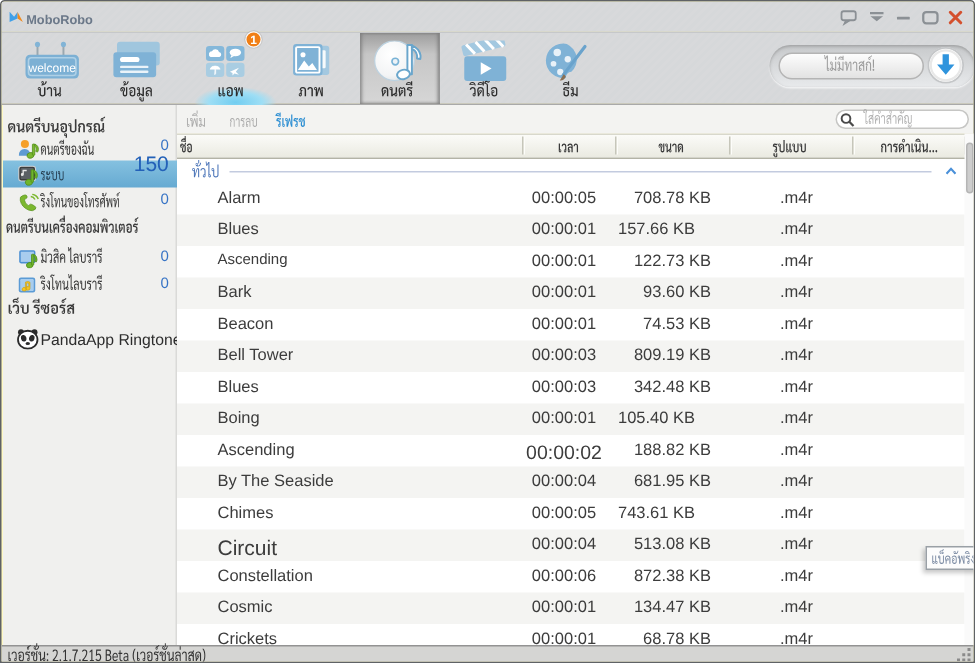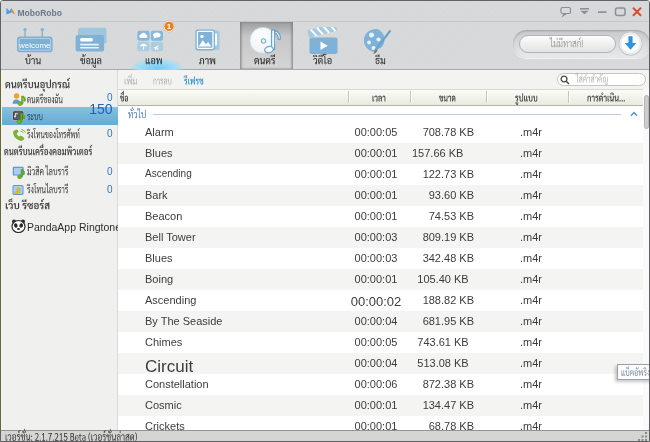--- a/index.html
+++ b/index.html
@@ -289,39 +289,39 @@
 <div class="abs" style="left:345px;top:230px;width:60px;text-align:center;font-size:11px;color:#3c3c3c">00:00:03</div>
 <div class="abs" style="left:411px;top:230px;width:62px;text-align:right;font-size:11px;color:#3c3c3c">809.19 KB</div>
 <div class="abs" style="left:500px;top:230px;width:60px;text-align:center;font-size:11px;color:#3c3c3c">.m4r</div>
 <div class="abs" style="left:144px;top:251px;font-size:11px;color:#3c3c3c">Blues</div>
 <div class="abs" style="left:345px;top:251px;width:60px;text-align:center;font-size:11px;color:#3c3c3c">00:00:03</div>
 <div class="abs" style="left:411px;top:251px;width:62px;text-align:right;font-size:11px;color:#3c3c3c">342.48 KB</div>
 <div class="abs" style="left:500px;top:251px;width:60px;text-align:center;font-size:11px;color:#3c3c3c">.m4r</div>
 <div class="abs" style="left:117px;top:268px;width:525px;height:21px;background:#f4f4f2"></div>
 <div class="abs" style="left:144px;top:272px;font-size:11px;color:#3c3c3c">Boing</div>
 <div class="abs" style="left:345px;top:272px;width:60px;text-align:center;font-size:11px;color:#3c3c3c">00:00:01</div>
-<div class="abs" style="left:411px;top:272px;width:62px;text-align:center;font-size:11px;color:#3c3c3c">105.40 KB</div>
+<div class="abs" style="left:411px;top:272px;width:62px;text-align:left;font-size:11px;color:#3c3c3c">105.40 KB</div>
 <div class="abs" style="left:500px;top:272px;width:60px;text-align:center;font-size:11px;color:#3c3c3c">.m4r</div>
 <div class="abs" style="left:144px;top:293px;font-size:11px;color:#3c3c3c">Ascending</div>
 <div class="abs" style="left:345px;top:293px;width:60px;text-align:center;font-size:13px;color:#3c3c3c">00:00:02</div>
 <div class="abs" style="left:411px;top:293px;width:62px;text-align:right;font-size:11px;color:#3c3c3c">188.82 KB</div>
 <div class="abs" style="left:500px;top:293px;width:60px;text-align:center;font-size:11px;color:#3c3c3c">.m4r</div>
 <div class="abs" style="left:117px;top:310px;width:525px;height:21px;background:#f4f4f2"></div>
 <div class="abs" style="left:144px;top:314px;font-size:11px;color:#3c3c3c">By The Seaside</div>
 <div class="abs" style="left:345px;top:314px;width:60px;text-align:center;font-size:11px;color:#3c3c3c">00:00:04</div>
 <div class="abs" style="left:411px;top:314px;width:62px;text-align:right;font-size:11px;color:#3c3c3c">681.95 KB</div>
 <div class="abs" style="left:500px;top:314px;width:60px;text-align:center;font-size:11px;color:#3c3c3c">.m4r</div>
 <div class="abs" style="left:144px;top:335px;font-size:11px;color:#3c3c3c">Chimes</div>
 <div class="abs" style="left:345px;top:335px;width:60px;text-align:center;font-size:11px;color:#3c3c3c">00:00:05</div>
-<div class="abs" style="left:411px;top:335px;width:62px;text-align:center;font-size:11px;color:#3c3c3c">743.61 KB</div>
+<div class="abs" style="left:411px;top:335px;width:62px;text-align:left;font-size:11px;color:#3c3c3c">743.61 KB</div>
 <div class="abs" style="left:500px;top:335px;width:60px;text-align:center;font-size:11px;color:#3c3c3c">.m4r</div>
 <div class="abs" style="left:117px;top:352px;width:525px;height:21px;background:#f4f4f2"></div>
-<div class="abs" style="left:144px;top:356px;font-size:17px;color:#3c3c3c">Circuit</div>
+<div class="abs" style="left:144px;top:356px;font-size:14px;color:#3c3c3c">Circuit</div>
 <div class="abs" style="left:345px;top:356px;width:60px;text-align:center;font-size:11px;color:#3c3c3c">00:00:04</div>
-<div class="abs" style="left:411px;top:356px;width:62px;text-align:center;font-size:11px;color:#3c3c3c">513.08 KB</div>
+<div class="abs" style="left:411px;top:356px;width:62px;text-align:right;font-size:11px;color:#3c3c3c">513.08 KB</div>
 <div class="abs" style="left:500px;top:356px;width:60px;text-align:center;font-size:11px;color:#3c3c3c">.m4r</div>
 <div class="abs" style="left:144px;top:377px;font-size:11px;color:#3c3c3c">Constellation</div>
 <div class="abs" style="left:345px;top:377px;width:60px;text-align:center;font-size:11px;color:#3c3c3c">00:00:06</div>
 <div class="abs" style="left:411px;top:377px;width:62px;text-align:right;font-size:11px;color:#3c3c3c">872.38 KB</div>
 <div class="abs" style="left:500px;top:377px;width:60px;text-align:center;font-size:11px;color:#3c3c3c">.m4r</div>
 <div class="abs" style="left:117px;top:394px;width:525px;height:21px;background:#f4f4f2"></div>
 <div class="abs" style="left:144px;top:398px;font-size:11px;color:#3c3c3c">Cosmic</div>
 <div class="abs" style="left:345px;top:398px;width:60px;text-align:center;font-size:11px;color:#3c3c3c">00:00:01</div>
 <div class="abs" style="left:411px;top:398px;width:62px;text-align:right;font-size:11px;color:#3c3c3c">134.47 KB</div>
 <div class="abs" style="left:500px;top:398px;width:60px;text-align:center;font-size:11px;color:#3c3c3c">.m4r</div>

